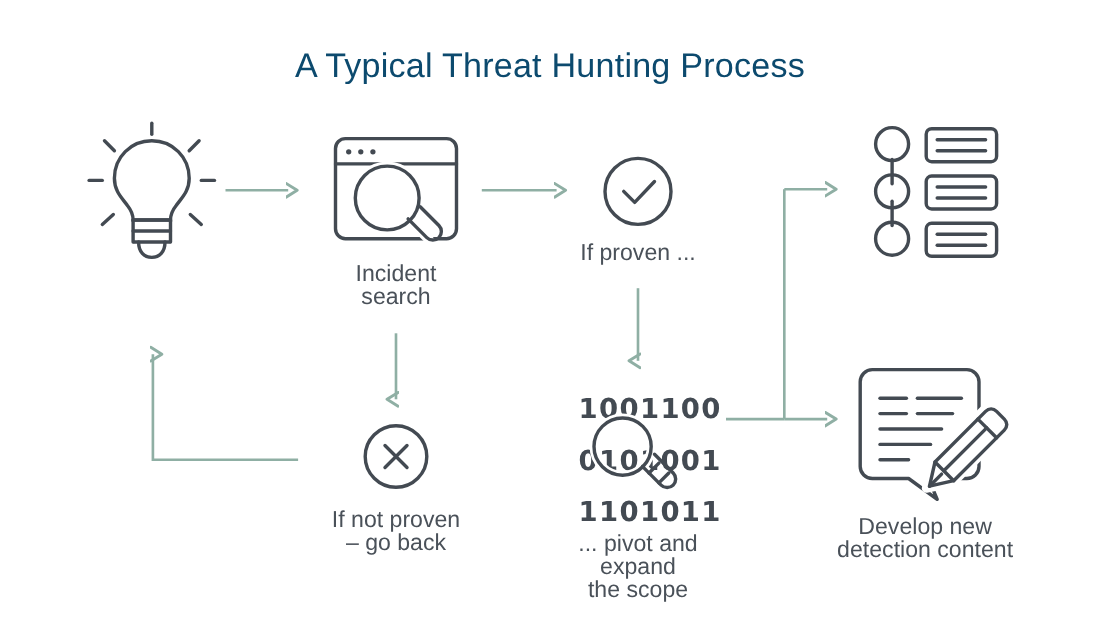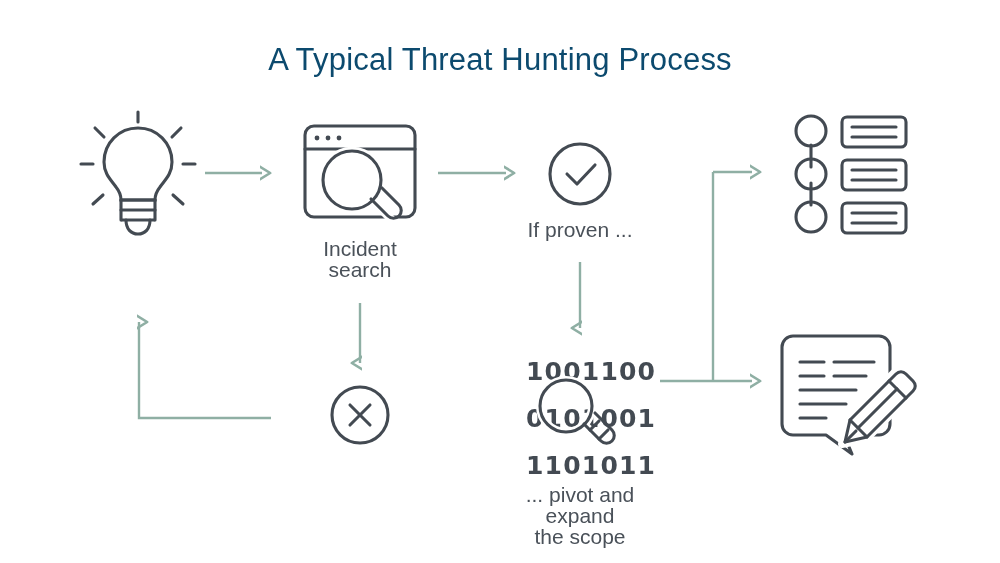--- a/index.html
+++ b/index.html
@@ -192,20 +192,22 @@
 <div class="node" id="n-notproven">
   <span class="icon-wrap">
     <svg width="164" height="66" viewBox="0 0 164 66">
       <g stroke="#434a52" stroke-width="3.1" fill="none" stroke-linecap="round" stroke-linejoin="round">
         <circle cx="82" cy="31" r="28"></circle>
         <path d="M72,21 L92,41"></path>
         <path d="M92,21 L72,41"></path>
       </g>
     </svg>
   </span>
+  <div class="caption">If not proven
+– go back</div>
 </div>
 
 <div class="node" id="n-pivot">
   <div style="position:relative; height:104px;">
     <div class="binary-block">1001100</div>
     <div class="binary-block">0101001</div>
     <div class="binary-block">1101011</div>
     <svg style="position:absolute; left:0; top:0;" width="160" height="104" viewBox="0 0 160 104">
       <g stroke="#ffffff" stroke-width="8" fill="none" stroke-linecap="round">
         <circle cx="66" cy="50" r="26"></circle>
@@ -279,13 +281,15 @@
 
         <path d="M141,49 L158,66"></path>
 
         <path d="M102,88 L119,105"></path>
         <path d="M97,110 L108,99"></path>
 
         <path d="M110,96 L149,57"></path>
       </g>
     </svg>
   </span>
+  <div class="caption">Develop new
+detection content</div>
 </div>
 
 </body></html>

